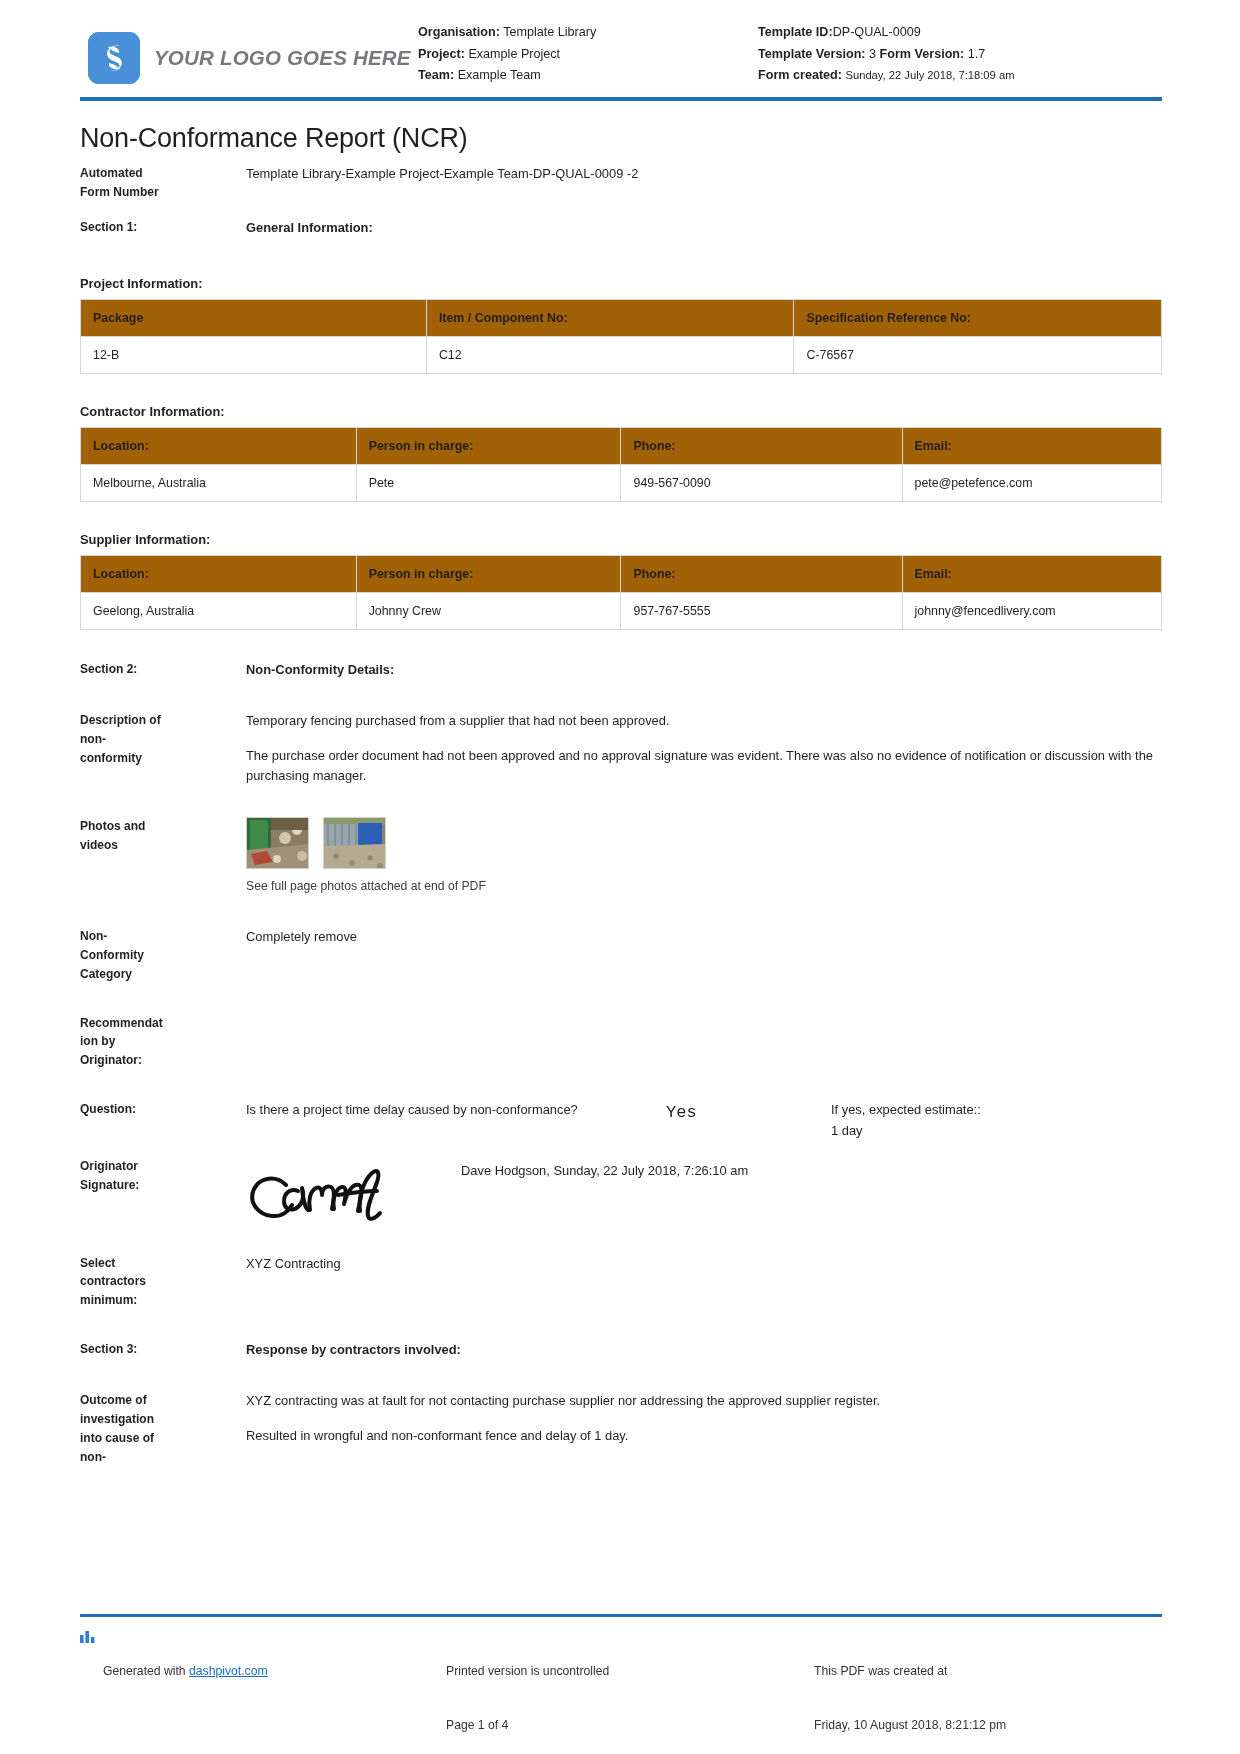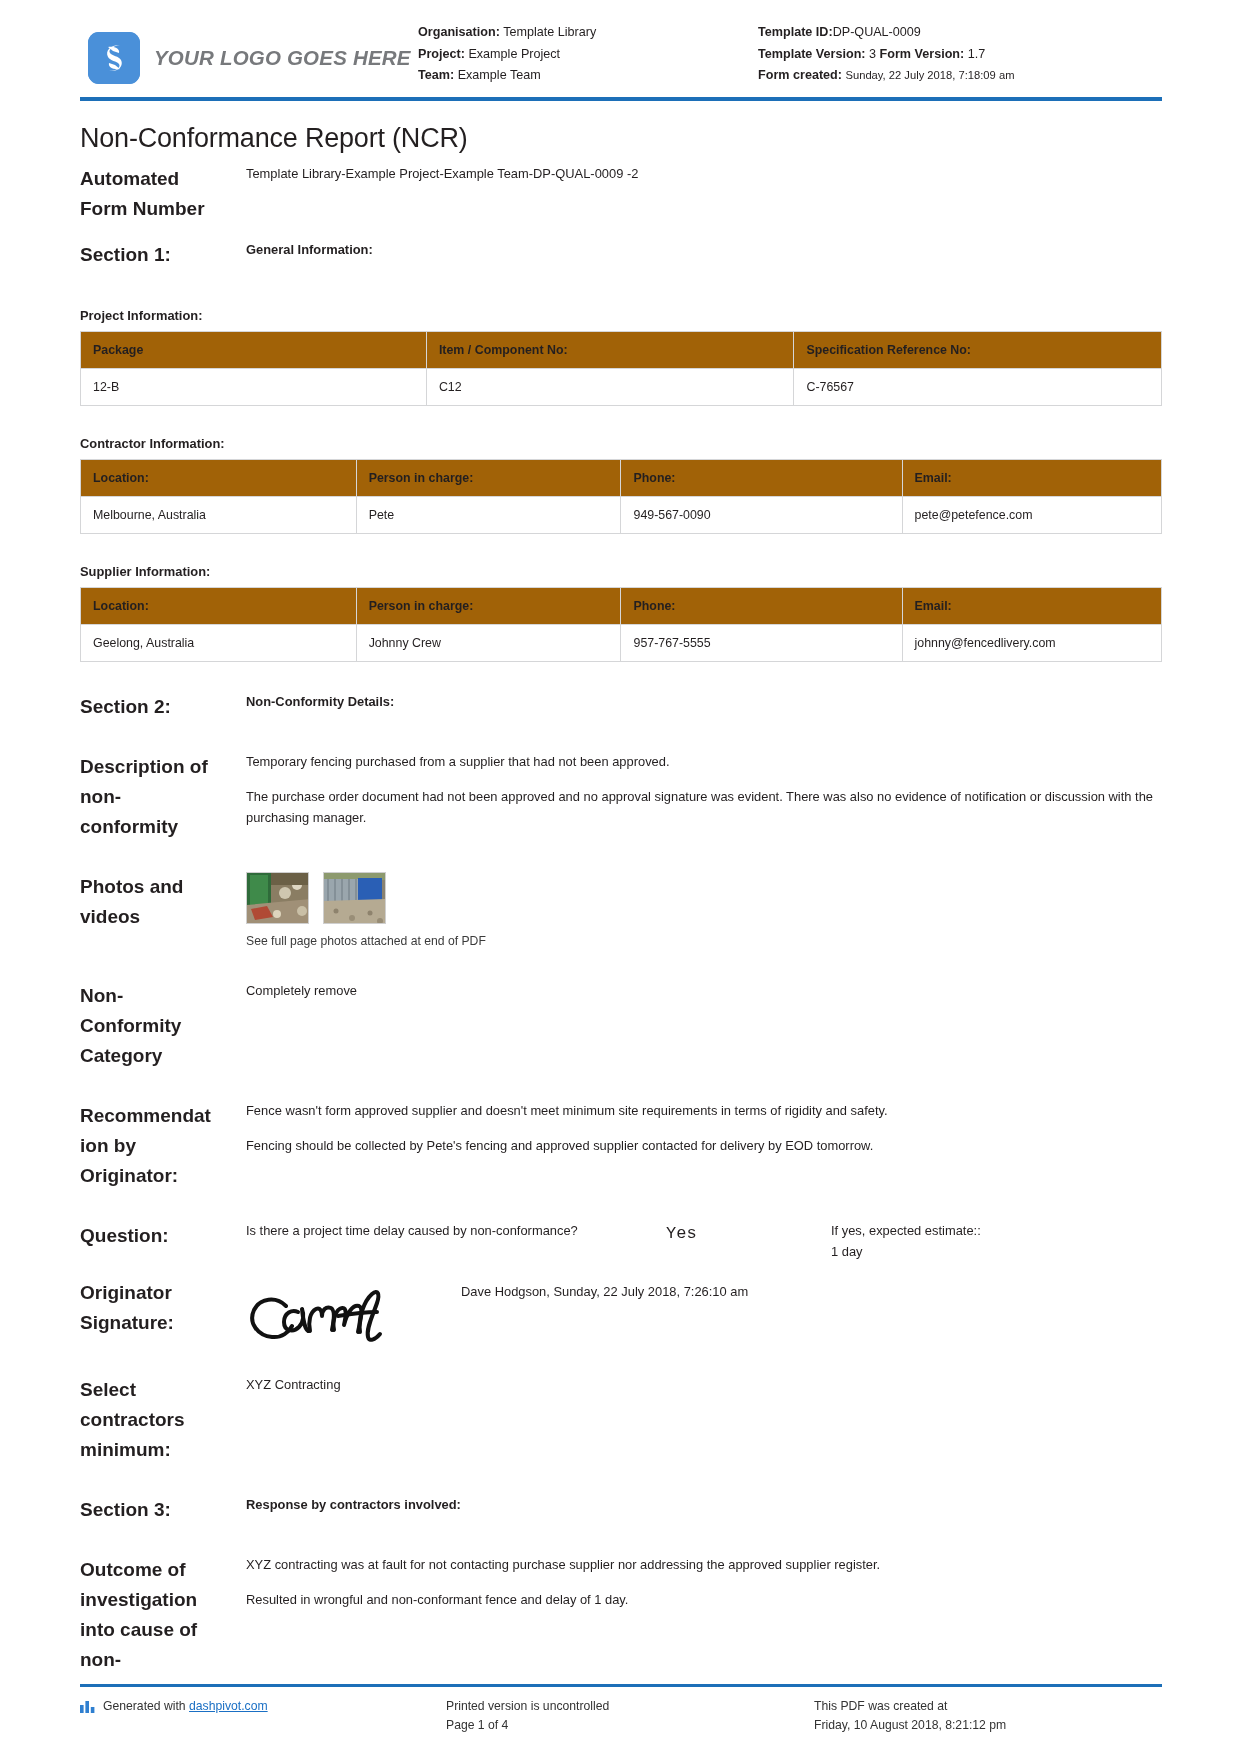--- a/index.html
+++ b/index.html
@@ -87,21 +87,21 @@
 
   .row {
     display: flex;
     align-items: flex-start;
     margin-bottom: 4px;
   }
   .row-label {
     width: 166px;
     flex-shrink: 0;
     font-weight: bold;
-    font-size: 19px;
+    font-size: 12px;
     line-height: 1.58;
     color: #231f20;
   }
   .row-value {
     flex: 1;
     font-size: 12.9px;
     line-height: 1.58;
     color: #231f20;
   }
   .row-value.bold { font-weight: bold; }
@@ -193,21 +193,21 @@
   .doc-footer {
     display: flex;
     padding: 10px 78px 18px 80px;
     font-size: 12.2px;
     color: #333;
   }
   .f-col { flex: 1; }
   .f-col.c1 { display: flex; align-items: flex-start; gap: 7px; }
   .f-col.c2 { text-align: left; padding-left: 18px;}
   .f-col.c3 { text-align: left; padding-left: 20px;}
-  .f-line { line-height: 1.6; }
+  .f-line { line-height: 1.6; margin-top: 35px; }
   .f-link { color: #1a6fc4; text-decoration: underline; }
   .bars-icon { display:inline-block; width: 16px; height: 14px; margin-top: 2px;}
 </style>
 </head>
 <body>
 
 <div class="page">
 
   <div class="doc-header">
 
@@ -423,24 +423,20 @@
     </div>
 
     <div class="spacer-md"></div>
 
     <div class="row">
       <div class="row-label">
         <div>Recommendat</div>
         <div>ion by</div>
         <div>Originator:</div>
       </div>
-      <div class="row-value">
-        <p class="para">Fence wasn't form approved supplier and doesn't meet minimum site requirements in terms of rigidity and safety.</p>
-        <p class="para">Fencing should be collected by Pete's fencing and approved supplier contacted for delivery by EOD tomorrow.</p>
-      </div>
     </div>
 
     <div class="spacer-md"></div>
 
     <div class="row">
       <div class="row-label">Question:</div>
       <div class="row-value">
         <div class="qrow">
           <div class="q-text">Is there a project time delay caused by non-conformance?</div>
           <div class="q-ans">Yes</div>

